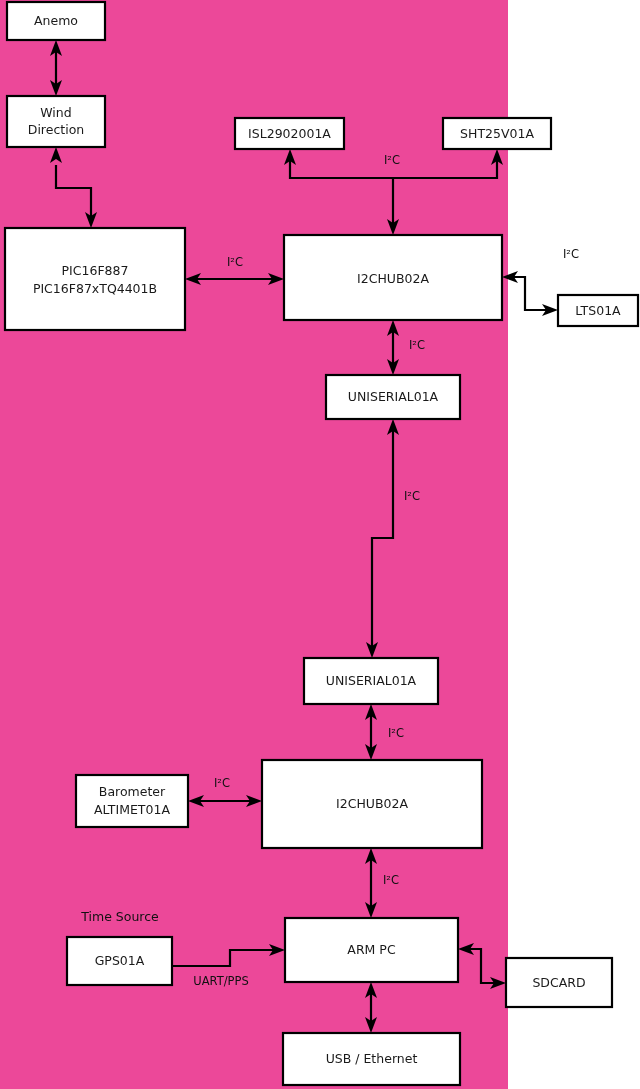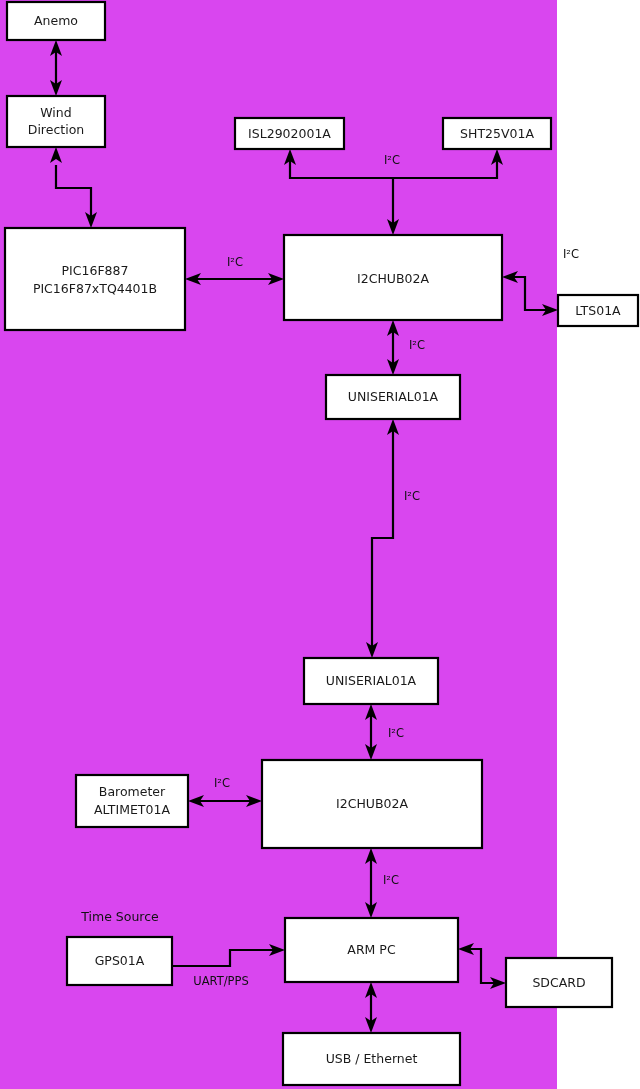--- a/index.html
+++ b/index.html
@@ -8,23 +8,23 @@
     background: #ffffff;
   }
   body {
     width: 640px;
     height: 1089px;
     font-family: "DejaVu Sans", sans-serif;
     overflow: hidden;
   }
   #diagram-root {
     position: relative;
-    width: 557px;
+    width: 508px;
     height: 1089px;
-    background: #d946ef;
+    background: #ec4899;
   }
   svg.diagram-canvas {
     position: absolute;
     left: 0;
     top: 0;
     width: 640px;
     height: 1089px;
     display: block;
   }
   .node-box {

